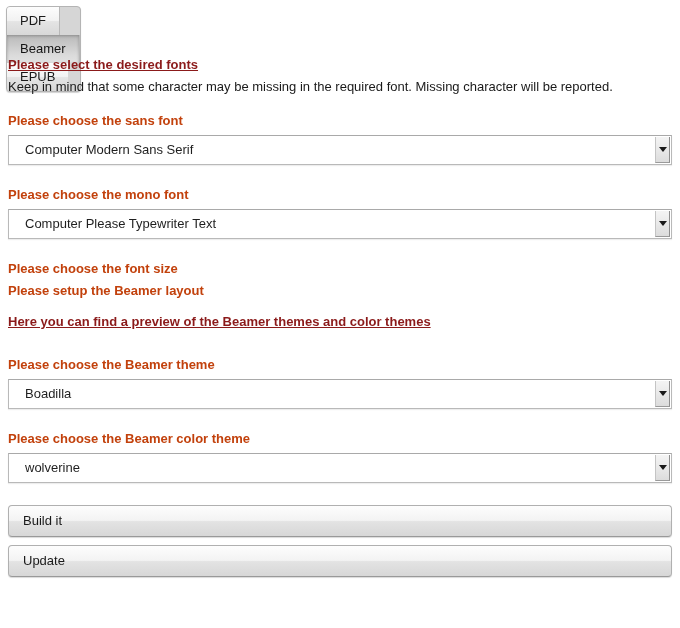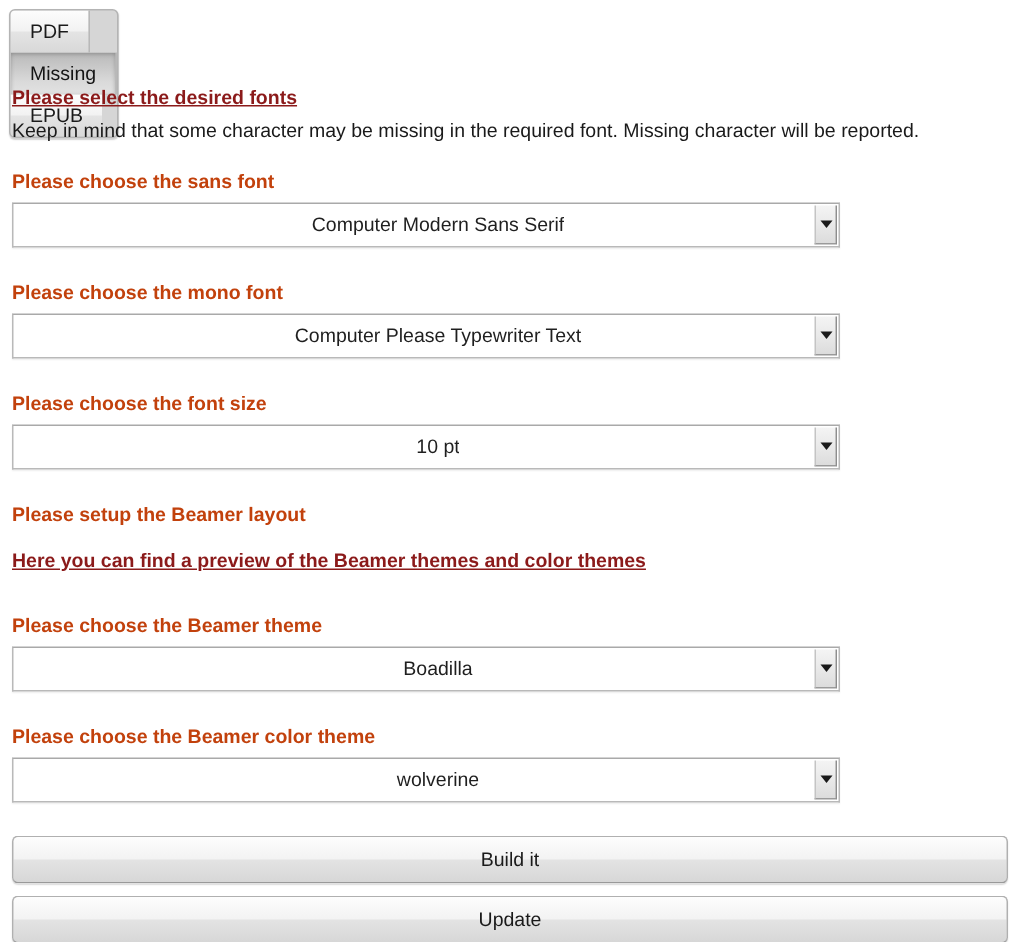--- a/index.html
+++ b/index.html
@@ -78,29 +78,28 @@
     font-weight: bold;
     font-size: 13px;
     color: #c2410c;
     margin: 0 0 6px 0;
     line-height: 16px;
   }
 
   
   .select-wrap {
     position: relative;
-    width: 552px;
+    width: 664px;
     height: 30px;
     margin: 0 0 22px 0;
     border: 1px solid #b9b9b9;
     border-top-color: #a9a9a9;
     border-radius: 0;
     background: #ffffff;
     display: flex;
-    align-items: center;
     overflow: hidden;
     box-shadow: 0 1px 1px rgba(0,0,0,0.07);
   }
   .select-value {
     flex: 1 1 auto;
     padding-left: 16px;
     font-size: 13px;
     color: #1f1f1f;
     line-height: 28px;
     white-space: nowrap;
@@ -125,21 +124,20 @@
     border-left: 4px solid transparent;
     border-right: 4px solid transparent;
     border-top: 5px solid #1a1a1a;
   }
 
   
   .btn-row {
     display: flex;
     gap: 8px;
     margin-top: 18px;
-    text-align: center;
   }
   .btn {
     font-family: "Liberation Sans", sans-serif;
     font-size: 13px;
     color: #1a1a1a;
     padding: 7px 14px 8px 14px;
     line-height: 15px;
     border: 1px solid #b0b0b0;
     border-bottom-color: #999;
     border-radius: 4px;
@@ -148,21 +146,21 @@
     cursor: default;
     white-space: nowrap;
   }
   .layout-head { margin-top: 2px; }
 </style>
 </head>
 <body>
 
 <div class="tabbar">
   <div class="tab">PDF</div>
-  <div class="tab active">Missing</div>
+  <div class="tab active">Beamer</div>
   <div class="tab">EPUB</div>
 </div>
 
 <div class="content">
 
   <div class="heading-red">Please select the desired fonts</div>
 
   <div class="para">Keep in mind that some character may be missing in the required font. Missing character will be reported.</div>
 
   <div class="label">Please choose the sans font</div>
@@ -175,26 +173,20 @@
 
   <div class="label">Please choose the mono font</div>
   <div class="select-wrap">
     <span class="select-value">Computer Please Typewriter Text</span>
     <span class="select-arrow-btn">
       <span class="arrow-tri"></span>
     </span>
   </div>
 
   <div class="label">Please choose the font size</div>
-  <div class="select-wrap">
-    <span class="select-value">10 pt</span>
-    <span class="select-arrow-btn">
-      <span class="arrow-tri"></span>
-    </span>
-  </div>
 
   <div class="label layout-head">Please setup the Beamer layout</div>
   <div class="heading-red" style="margin-top:14px;margin-bottom:27px;">Here you can find a preview of the Beamer themes and color themes</div>
 
   <div class="label">Please choose the Beamer theme</div>
   <div class="select-wrap">
     <span class="select-value">Boadilla</span>
     <span class="select-arrow-btn">
       <span class="arrow-tri"></span>
     </span>

